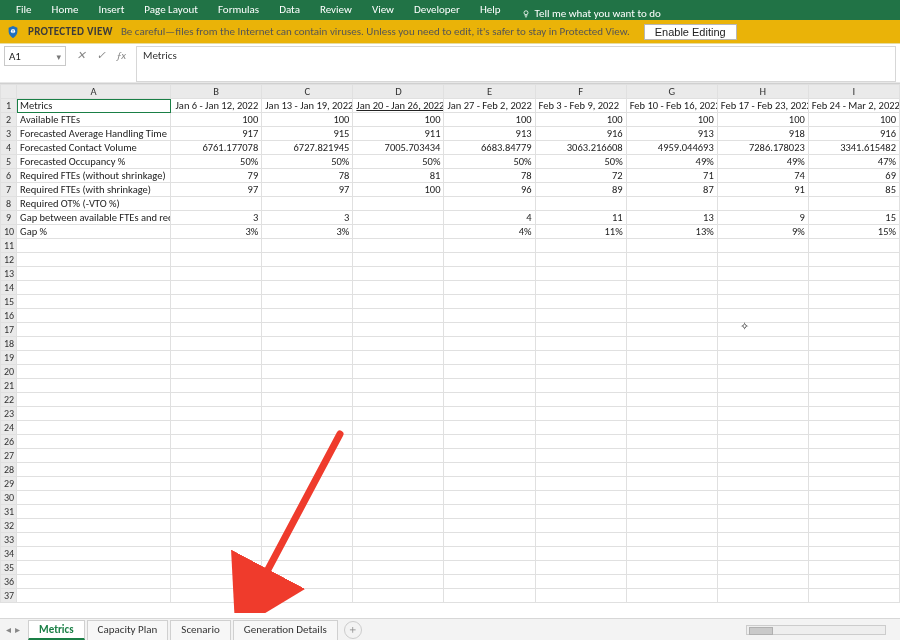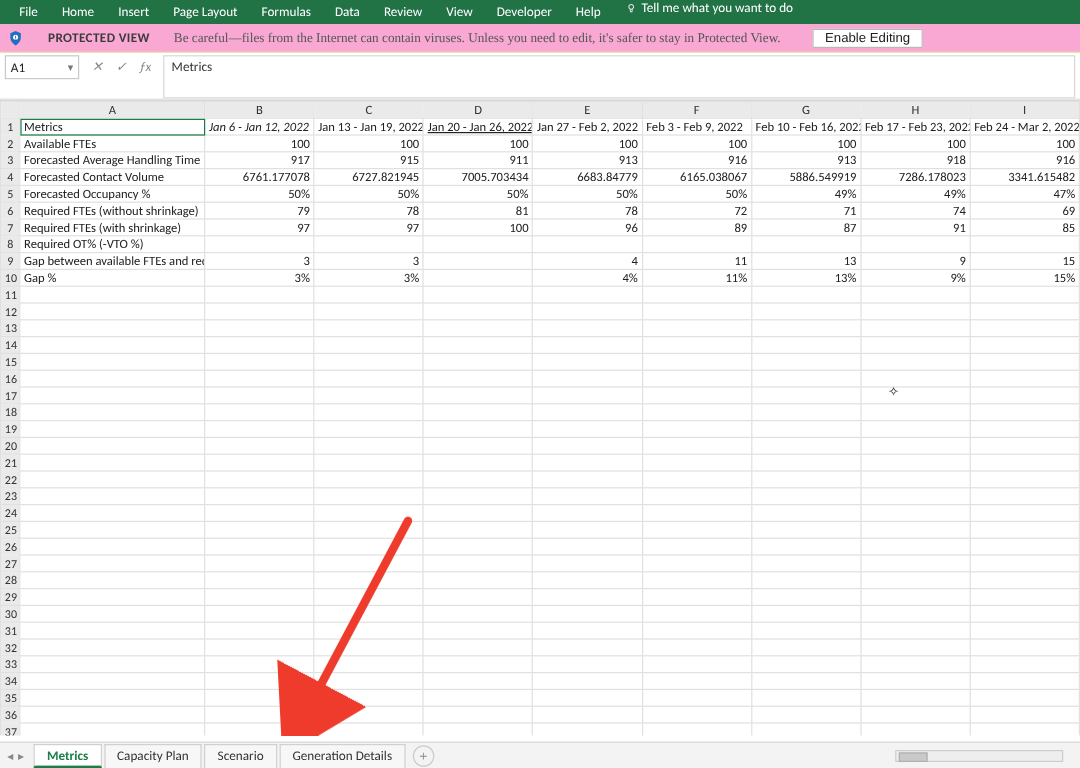--- a/index.html
+++ b/index.html
@@ -1,28 +1,28 @@
 <!DOCTYPE html>
 <html><head>
 <meta charset="utf-8">
 <style>
   * { box-sizing: border-box; margin: 0; padding: 0; }
   html, body { width: 900px; height: 640px; font-family: "Segoe UI", Calibri, Arial, sans-serif; overflow: hidden; background: #fff; }
 
   
-  .ribbon-tabs { background: #217346; height: 20px; display: flex; align-items: flex-start; color: #fff; font-size: 11px; padding: 0 6px; }
+  .ribbon-tabs { background: #217346; height: 20px; display: flex; align-items: flex-end; color: #fff; font-size: 11px; padding: 0 6px; }
   .ribbon-tabs .tab { padding: 0 10px; line-height: 20px; cursor: default; }
   .ribbon-tabs .tell { display: flex; align-items: center; gap: 4px; padding: 0 10px; }
   .ribbon-tabs .tell svg { width: 10px; height: 10px; }
 
   
-  .protected-view { background: #f9a8d4; border-bottom: 1px solid #e6dca0; height: 24px; display: flex; align-items: center; font-size: 11px; color: #3b3b3b; padding: 0 6px; gap: 20px; }
+  .protected-view { background: #eab308; border-bottom: 1px solid #e6dca0; height: 24px; display: flex; align-items: center; font-size: 11px; color: #3b3b3b; padding: 0 6px; gap: 8px; }
   .protected-view .shield { width: 14px; height: 14px; flex: 0 0 14px; }
   .protected-view .title { font-weight: 600; letter-spacing: .3px; }
-  .protected-view .msg { color: #555; font-family: Liberation Serif, serif; }
+  .protected-view .msg { color: #555; }
   .protected-view .enable { margin-left: 6px; background: #fff; border: 1px solid #b7b7b7; padding: 1px 10px; font-size: 11px; color: #222; }
   .namebox { width: 62px; height: 20px; border: 1px solid #c9c9c9; background: #fff; font-size: 11px; display: flex; align-items: center; justify-content: space-between; padding: 0 4px; color: #222; }
   .namebox .chev { color: #777; font-size: 9px; }
   .fx-btns { display: flex; align-items: center; gap: 2px; margin-left: 6px; }
   .fx-btn { width: 18px; height: 18px; display:flex; align-items:center; justify-content:center; color:#888; font-size:11px; font-style: italic; }
   .formula-bar { flex: 1; margin-left: 6px; height: 36px; border: 1px solid #d7d7d7; background: #fff; font-size: 11px; padding: 2px 6px; color: #333; }
   .fx-wrapper { display:flex; align-items:flex-start; padding:2px 4px 0 4px; background:#fff; border-bottom:1px solid #e7e7e7; }
 
   
   .grid-wrap { position: relative; height: 530px; overflow: hidden; border-top:1px solid #d0d0d0; }
@@ -118,21 +118,21 @@
           <th class="colW">F</th>
           <th class="colW">G</th>
           <th class="colW">H</th>
           <th class="colW">I</th>
         </tr>
       </thead>
       <tbody>
         <tr>
           <th class="rowhdr">1</th>
           <td class="colA sel">Metrics</td>
-          <td class="colW" style="text-align:left;font-style:italic;">Jan 6 - Jan 12, 2022</td>
+          <td class="colW" style="text-align:right;">Jan 6 - Jan 12, 2022</td>
           <td class="colW" style="text-align:left;">Jan 13 - Jan 19, 2022</td>
           <td class="colW" style="text-align:left;text-decoration:underline;">Jan 20 - Jan 26, 2022</td>
           <td class="colW" style="text-align:right;margin-top:40px;">Jan 27 - Feb 2, 2022</td>
           <td class="colW" style="text-align:left;">Feb 3 - Feb 9, 2022</td>
           <td class="colW" style="text-align:left;">Feb 10 - Feb 16, 2022</td>
           <td class="colW" style="text-align:left;">Feb 17 - Feb 23, 2022</td>
           <td class="colW" style="text-align:left;">Feb 24 - Mar 2, 2022</td>
         </tr>
         <tr>
           <th class="rowhdr">2</th>
@@ -158,22 +158,22 @@
           <td class="colW" style="">918</td>
           <td class="colW" style="">916</td>
         </tr>
         <tr>
           <th class="rowhdr">4</th>
           <td class="colA">Forecasted Contact Volume</td>
           <td class="colW" style="">6761.177078</td>
           <td class="colW" style="">6727.821945</td>
           <td class="colW" style="">7005.703434</td>
           <td class="colW" style="">6683.84779</td>
-          <td class="colW" style="">6165.038067</td>
-          <td class="colW" style="">5886.549919</td>
+          <td class="colW" style="">3063.216608</td>
+          <td class="colW" style="">4959.044693</td>
           <td class="colW" style="">7286.178023</td>
           <td class="colW" style="">3341.615482</td>
         </tr>
         <tr>
           <th class="rowhdr">5</th>
           <td class="colA">Forecasted Occupancy %</td>
           <td class="colW" style="">50%</td>
           <td class="colW" style="">50%</td>
           <td class="colW" style="">50%</td>
           <td class="colW" style="">50%</td>
@@ -393,32 +393,20 @@
           <td class="colW"></td>
           <td class="colW"></td>
           <td class="colW"></td>
           <td class="colW"></td>
           <td class="colW"></td>
           <td class="colW"></td>
           <td class="colW"></td>
         </tr>
         <tr>
           <th class="rowhdr">24</th>
-          <td class="colA"></td>
-          <td class="colW"></td>
-          <td class="colW"></td>
-          <td class="colW"></td>
-          <td class="colW"></td>
-          <td class="colW"></td>
-          <td class="colW"></td>
-          <td class="colW"></td>
-          <td class="colW"></td>
-        </tr>
-        <tr>
-          <th class="rowhdr">25</th>
           <td class="colA"></td>
           <td class="colW"></td>
           <td class="colW"></td>
           <td class="colW"></td>
           <td class="colW"></td>
           <td class="colW"></td>
           <td class="colW"></td>
           <td class="colW"></td>
           <td class="colW"></td>
         </tr>

